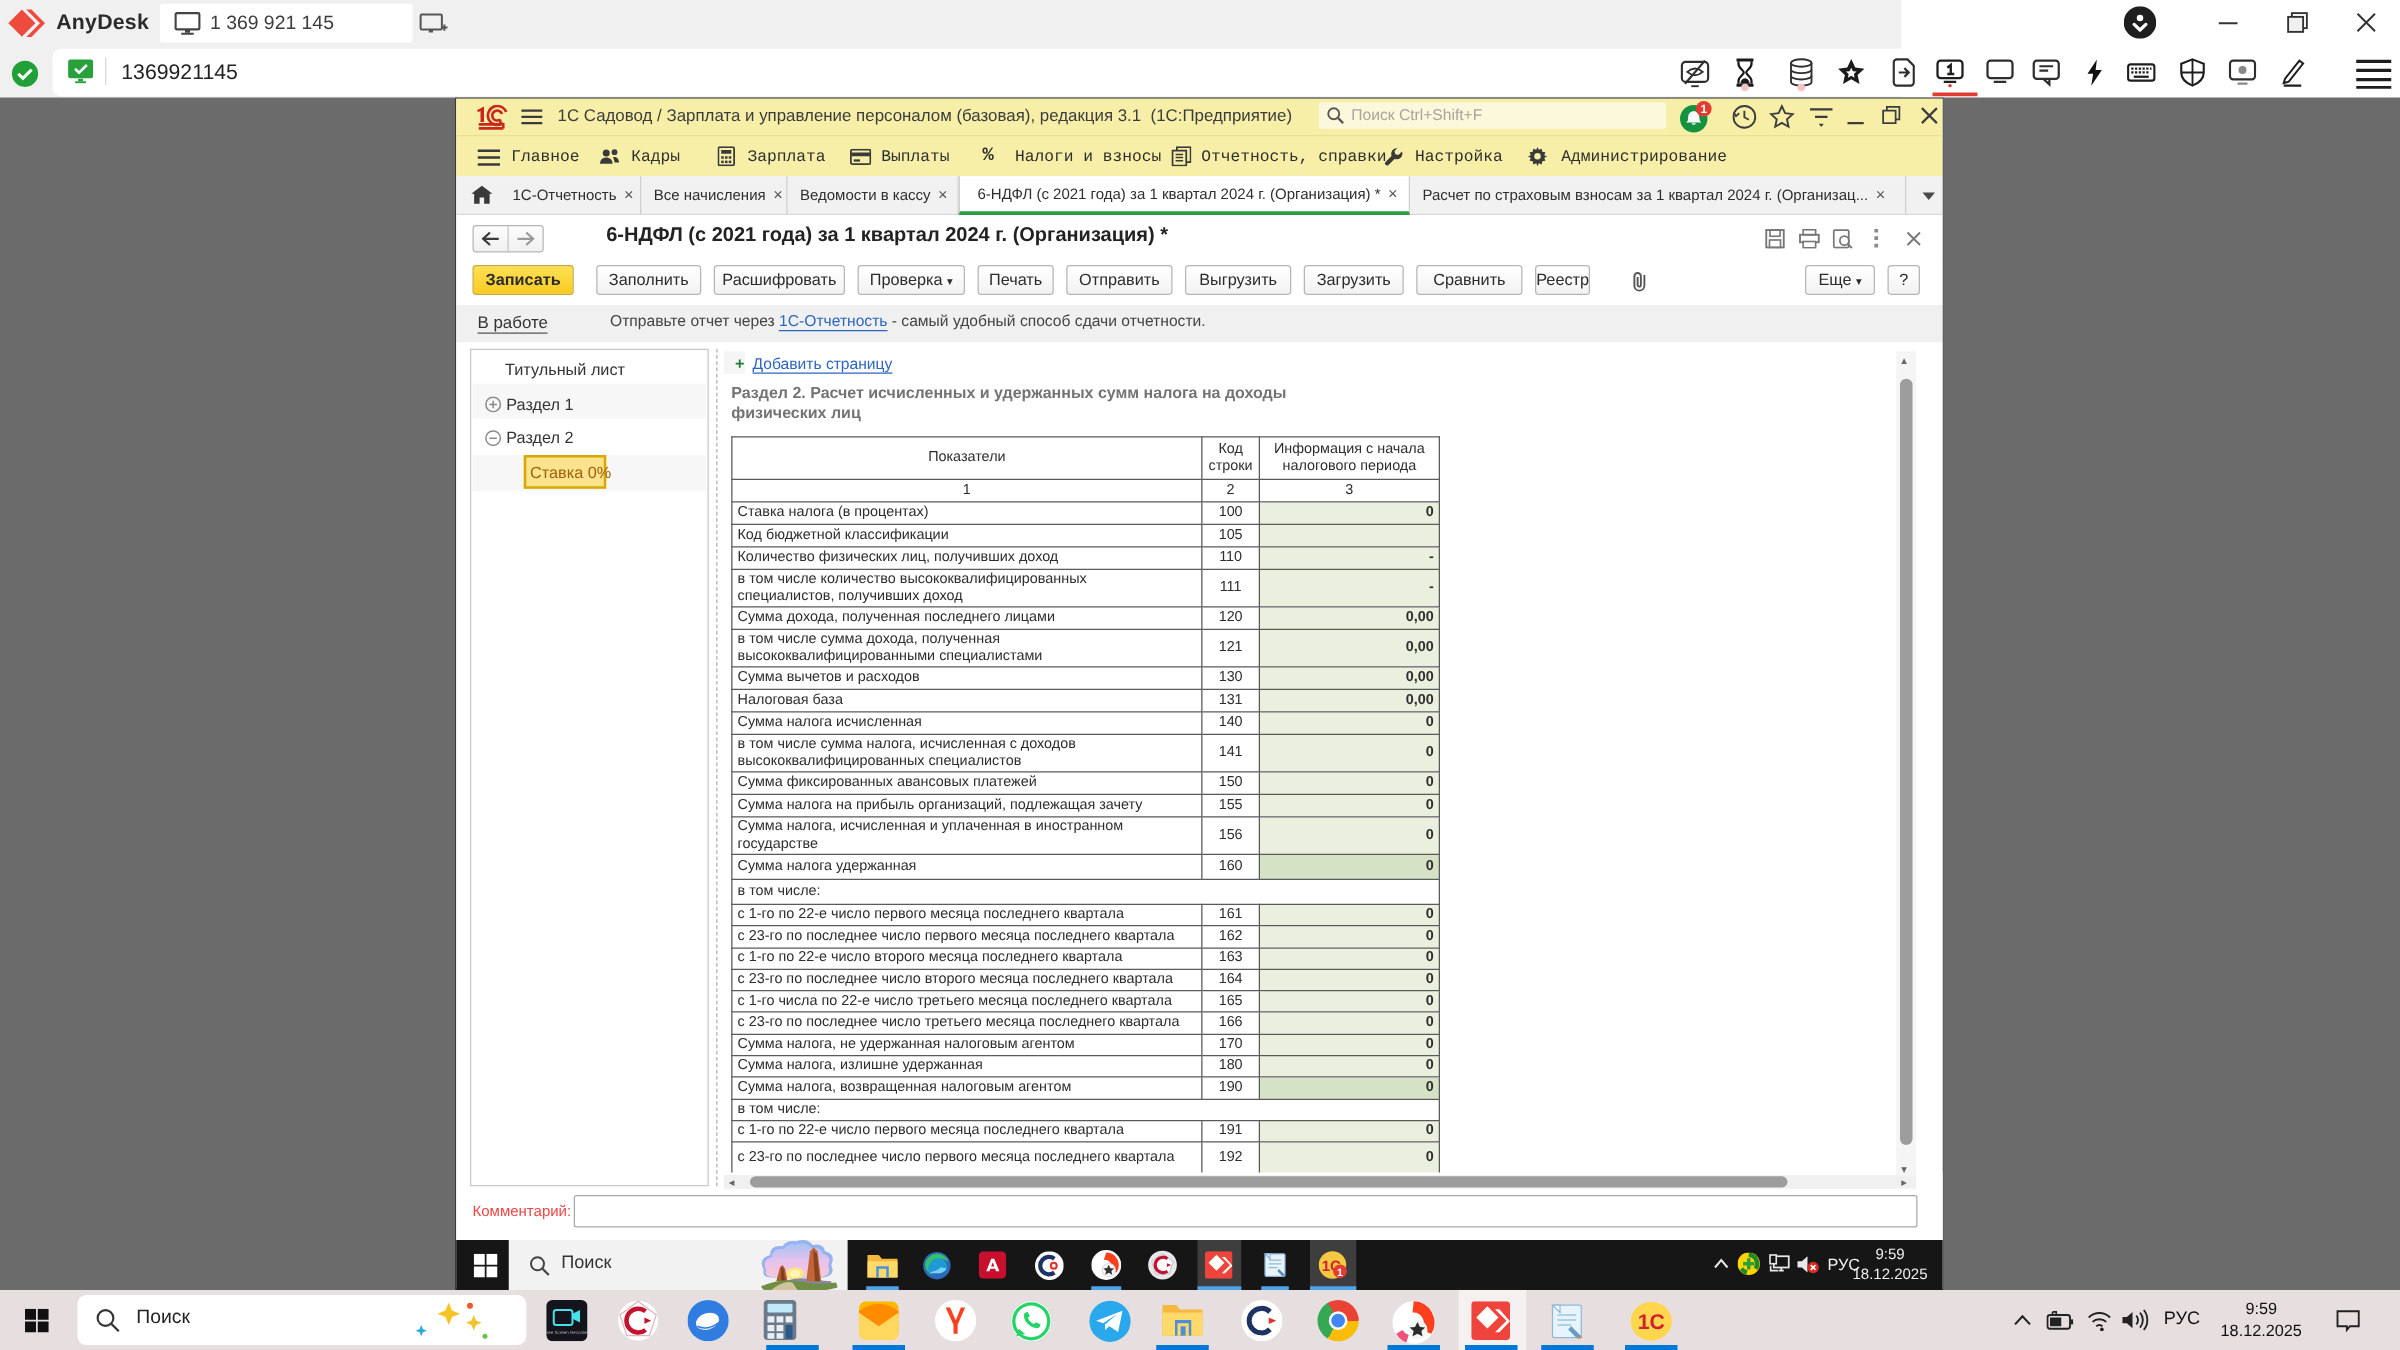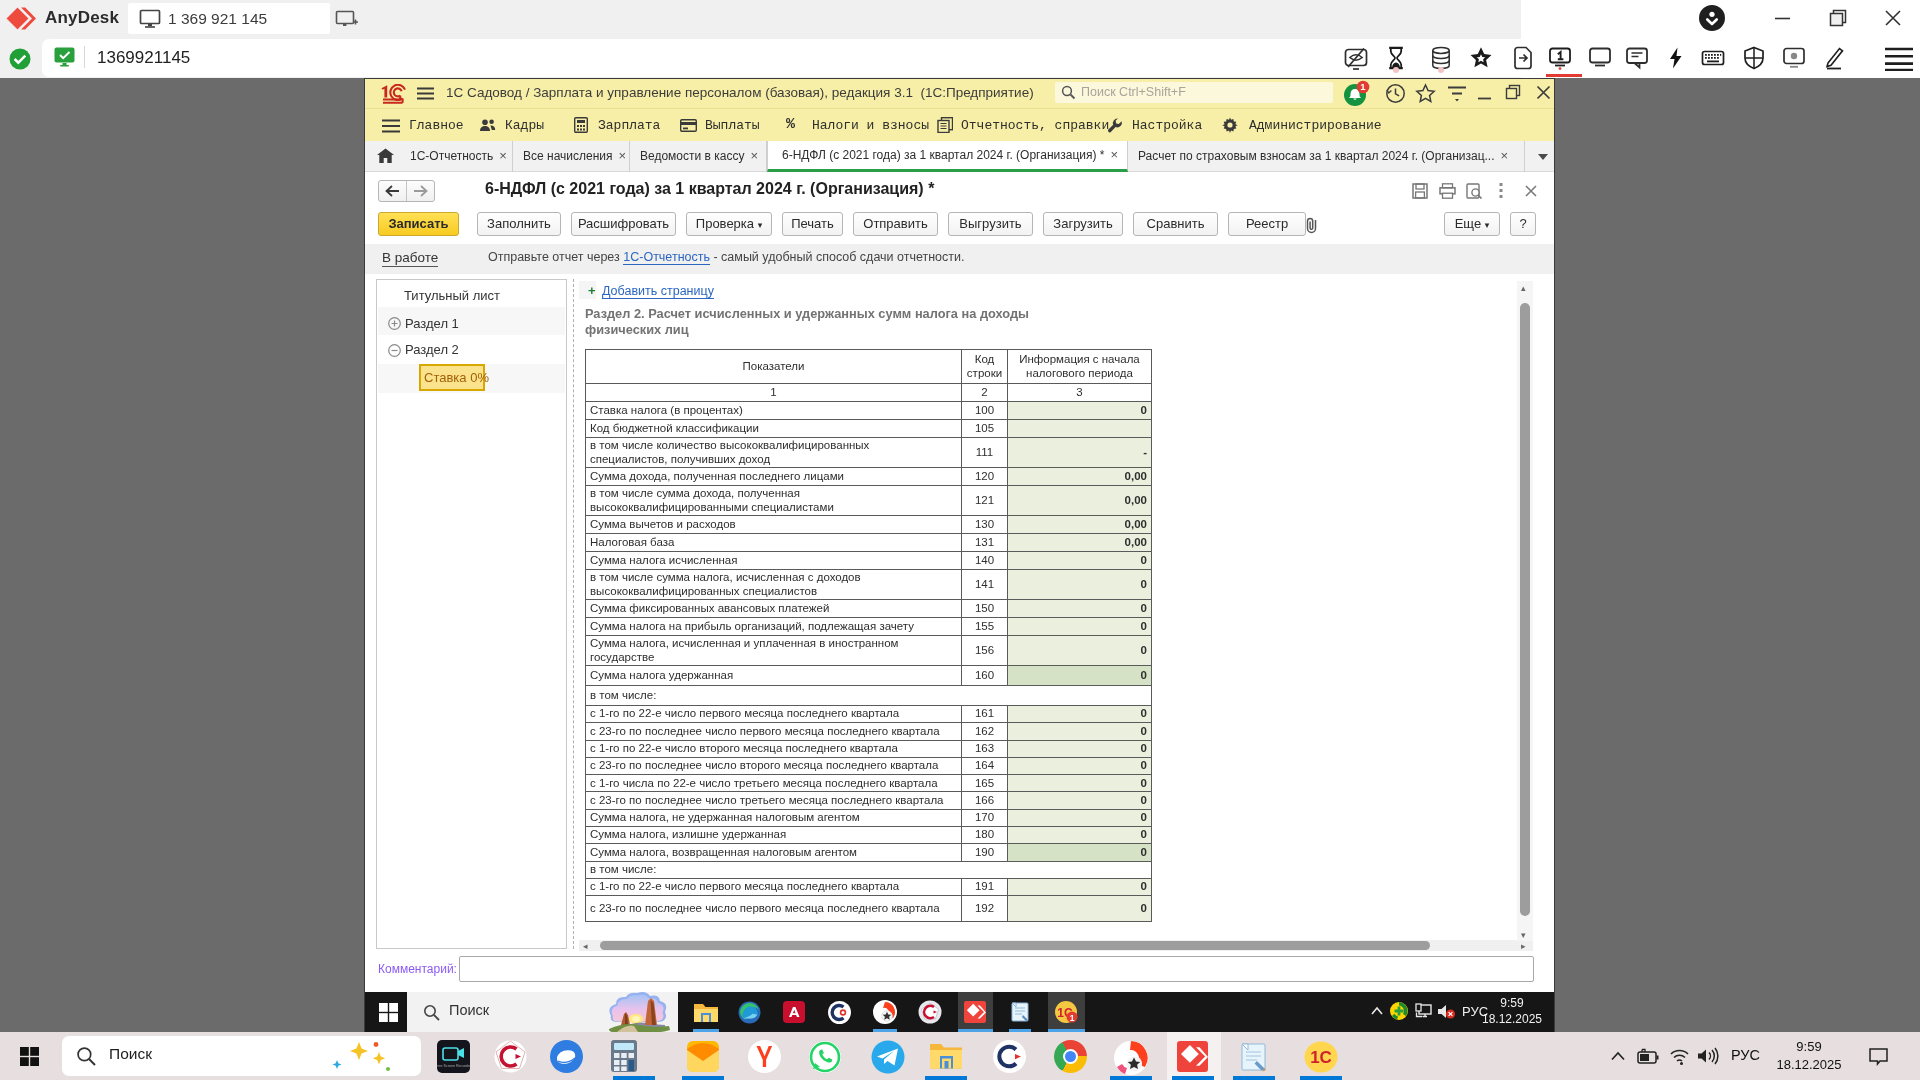--- a/index.html
+++ b/index.html
@@ -325,21 +325,21 @@
 <div id="ocbtns">
   <div class="btn" style="left:13px;width:81px;background:linear-gradient(#ffe055,#f8cb21);border-color:#caa92c;font-weight:700;">Записать</div>
   <div class="btn" style="left:112px;width:84px;">Заполнить</div>
   <div class="btn" style="left:206px;width:105px;">Расшифровать</div>
   <div class="btn" style="left:321px;width:86px;">Проверка <span style="font-size:9px;">▾</span></div>
   <div class="btn" style="left:417px;width:61px;">Печать</div>
   <div class="btn" style="left:488px;width:85px;">Отправить</div>
   <div class="btn" style="left:583px;width:85px;">Выгрузить</div>
   <div class="btn" style="left:678px;width:80px;">Загрузить</div>
   <div class="btn" style="left:768px;width:85px;">Сравнить</div>
-  <div class="btn" style="left:863px;width:78px;">Реестр</div>
+  <div class="btn" style="left:863px;width:44px;">Реестр</div>
   <svg class="abs" style="left:938px;top:6px" width="17" height="18" viewBox="0 0 17 18">
       <path d="M12.5 4 v8.5 a4 4 0 0 1-8 0 V5 a2.6 2.6 0 0 1 5.2 0 v7 a1.3 1.3 0 0 1-2.6 0 V5.5" fill="none" stroke="#555" stroke-width="1.5"></path>
     </svg>
   <div class="btn" style="left:1079px;width:56px;">Еще <span style="font-size:9px;">▾</span></div>
   <div class="btn" style="left:1145px;width:26px;">?</div>
 </div>
 <div id="ocstatus">
   <div class="abs" style="left:17px;top:6px;font-size:13.5px;color:#333;border-bottom:1px solid #555;padding-bottom:1px;">В работе</div>
   <div class="abs" style="left:123px;top:6px;font-size:12.5px;color:#444;">Отправьте отчет через <span style="color:#2b66c2;border-bottom:1px solid #2b66c2;">1С-Отчетность</span> - самый удобный способ сдачи отчетности.</div>
 </div>
@@ -389,20 +389,25 @@
   <tr style="height:18px">
         <td>Ставка налога (в процентах)</td>
         <td class="c">100</td>
         <td class="g">0</td>
       </tr>
   <tr style="height:18px">
         <td>Код бюджетной классификации</td>
         <td class="c">105</td>
         <td class="g"></td>
       </tr>
+  <tr style="height:18px">
+        <td>Количество физических лиц, получивших доход</td>
+        <td class="c">110</td>
+        <td class="g">-</td>
+      </tr>
   <tr style="height:30px">
         <td class="ind">в том числе количество высококвалифицированных<br>специалистов, получивших доход</td>
         <td class="c">111</td>
         <td class="g">-</td>
       </tr>
   <tr style="height:18px">
         <td>Сумма дохода, полученная последнего лицами</td>
         <td class="c">120</td>
         <td class="g">0,00</td>
       </tr>
@@ -519,21 +524,21 @@
 <div class="abs" style="left:579px;top:940px;width:954px;height:11px;background:#f0f0f0;"></div>
 <div class="abs" style="left:583px;top:941px;font-size:9px;color:#666;">◂</div>
 <div class="abs" style="left:600px;top:941px;width:830px;height:9px;background:#9d9d9d;border-radius:5px;"></div>
 <div class="abs" style="left:1521px;top:941px;font-size:9px;color:#666;">▸</div>
 
 <div class="abs" style="left:1517px;top:281px;width:16px;height:660px;background:#f5f5f5;"></div>
 <div class="abs" style="left:1521px;top:283px;font-size:9px;color:#666;">▴</div>
 <div class="abs" style="left:1520px;top:303px;width:10px;height:613px;background:#9d9d9d;border-radius:5px;"></div>
 <div class="abs" style="left:1521px;top:930px;font-size:9px;color:#666;">▾</div>
 
-<div class="abs" style="left:378px;top:962px;font-size:12px;color:#8b5cf6;">Комментарий:</div>
+<div class="abs" style="left:378px;top:962px;font-size:12px;color:#ef4444;">Комментарий:</div>
 <div class="abs" style="left:459px;top:956px;width:1075px;height:26px;border:1px solid #a9a9a9;border-radius:2px;background:#fff;"></div>
 
 <div id="rtaskbar">
   <svg class="abs" style="left:14px;top:11px" width="19" height="19" viewBox="0 0 19 19">
       <g fill="#fff">
         <rect x="0" y="0" width="8.8" height="8.8"></rect>
         <rect x="10.2" y="0" width="8.8" height="8.8"></rect>
         <rect x="0" y="10.2" width="8.8" height="8.8"></rect>
         <rect x="10.2" y="10.2" width="8.8" height="8.8"></rect>
       </g>

